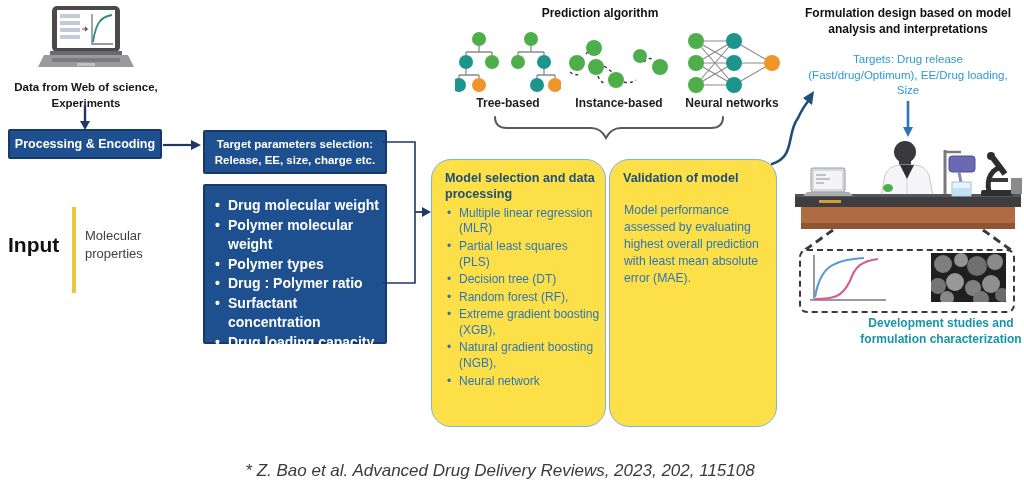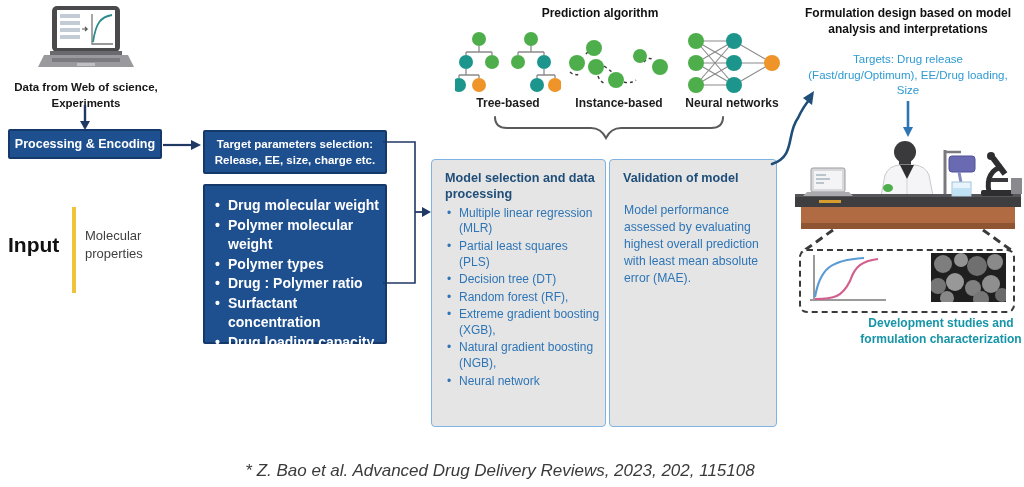--- a/index.html
+++ b/index.html
@@ -25,21 +25,21 @@
   .props-list li{position:relative;padding-left:15px;font-size:14px;font-weight:bold;
     color:#ffffff;line-height:19.5px;}
   .props-list li::before{content:"\2022";position:absolute;left:2px;}
 
   
   .pred-title{left:490px;top:6px;width:220px;text-align:center;font-weight:bold;
     font-size:12px;color:#111;}
   .algo-label{font-size:12px;font-weight:600;color:#1d1d1d;text-align:center;}
 
   
-  .panel{background:#e5e5e5;border:1.6px solid #7fb3e3;border-radius:4px;}
+  .panel{background:#fde047;border:1.6px solid #7fb3e3;border-radius:20px;}
   .model-box{left:431px;top:159px;width:173px;height:266px;padding:0;}
   .valid-box{left:609px;top:159px;width:166px;height:266px;}
   .panel h3{margin:10px 8px 2px 13px;font-size:12.6px;color:#1f4e79;line-height:1.3;}
   .model-list{list-style:none;margin:3px 4px 0 14px;padding:0;}
   .model-list li{position:relative;padding-left:13px;font-size:12px;color:#2e75b6;
     line-height:1.3;margin-bottom:2px;}
   .model-list li::before{content:"\2022";position:absolute;left:1px;}
   .valid-body{margin:16px 10px 0 14px;font-size:12.2px;color:#2e75b6;line-height:1.38;}
 
   

